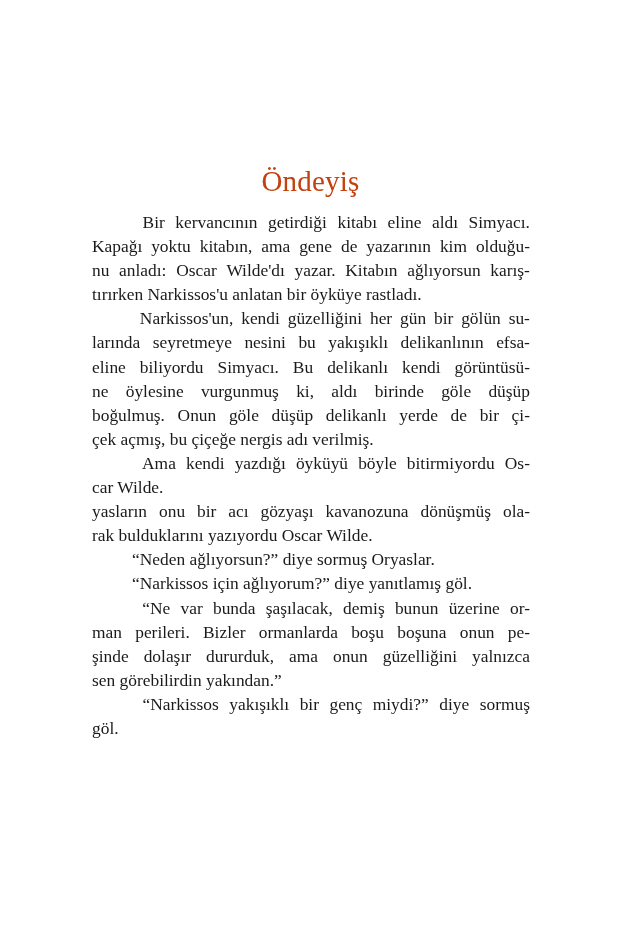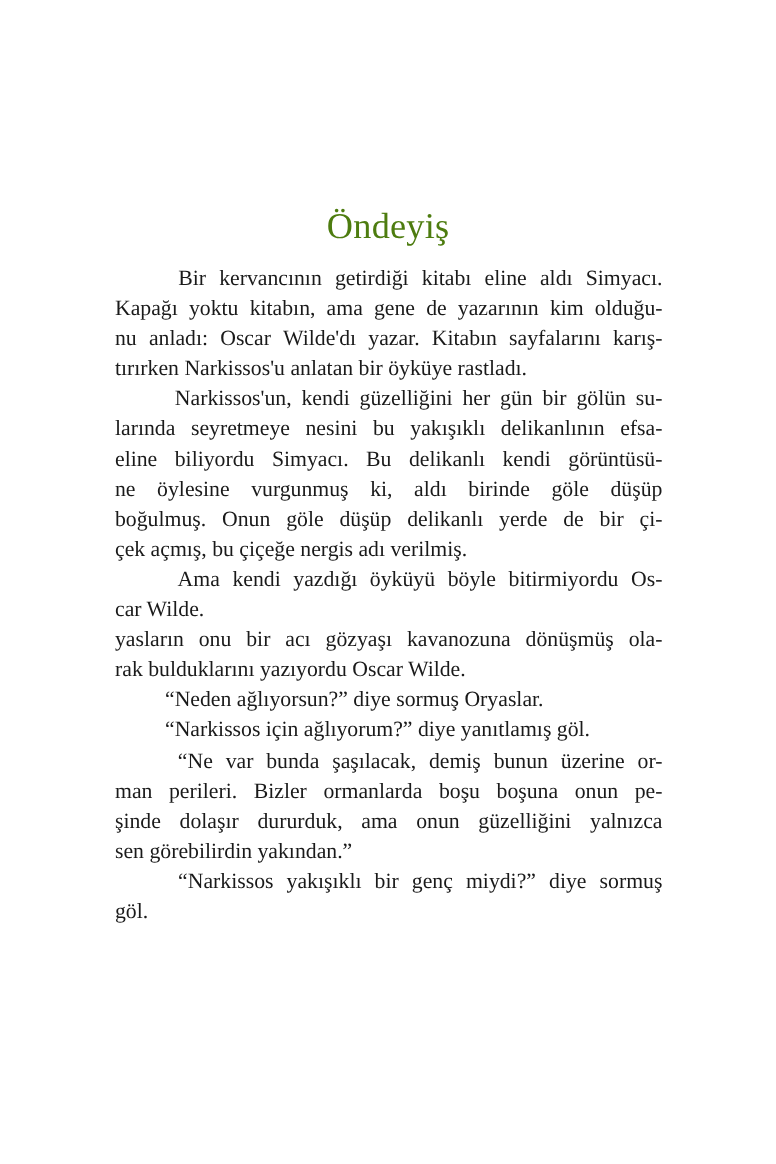--- a/index.html
+++ b/index.html
@@ -20,21 +20,21 @@
   .chapter-title {
     position: absolute;
     left: 0;
     right: 0;
     top: 147px;
     text-align: center;
     font-size: 29px;
     font-weight: 400;
     letter-spacing: 0.2px;
     line-height: 1.1;
-    color: #4d7c0f;
+    color: #c2410c;
   }
   .text-block {
     position: absolute;
     left: 92px;
     top: 210px;
     width: 438px;
   }
   .para {
     margin: 0;
     font-size: 17.4px;
@@ -78,21 +78,21 @@
 <body>
 
 <div class="page">
 
   <h1 class="chapter-title">Öndeyiş</h1>
 
   <div class="text-block">
       <p class="para">
         <span class="line justify indent"><span class="w">Bir</span><span class="w">kervancının</span><span class="w">getirdiği</span><span class="w">kitabı</span><span class="w">eline</span><span class="w">aldı</span><span class="w">Simyacı.</span></span>
         <span class="line justify"><span class="w">Kapağı</span><span class="w">yoktu</span><span class="w">kitabın,</span><span class="w">ama</span><span class="w">gene</span><span class="w">de</span><span class="w">yazarının</span><span class="w">kim</span><span class="w">olduğu-</span></span>
-        <span class="line justify"><span class="w">nu</span><span class="w">anladı:</span><span class="w">Oscar</span><span class="w">Wilde'dı</span><span class="w">yazar.</span><span class="w">Kitabın</span><span class="w">sayfalarını</span><span class="w">karış-</span></span>
+        <span class="line justify"><span class="w">nu</span><span class="w">anladı:</span><span class="w">Oscar</span><span class="w">Wilde'dı</span><span class="w">yazar.</span><span class="w">Kitabın</span><span class="w">ağlıyorsun</span><span class="w">karış-</span></span>
         <span class="line last"><span class="w">tırırken Narkissos'u anlatan bir öyküye rastladı.</span></span>
       </p>
       <p class="para">
         <span class="line justify indent"><span class="w">Narkissos'un,</span><span class="w">kendi</span><span class="w">güzelliğini</span><span class="w">her</span><span class="w">gün</span><span class="w">bir</span><span class="w">gölün</span><span class="w">su-</span></span>
         <span class="line justify"><span class="w">larında</span><span class="w">seyretmeye</span><span class="w">nesini</span><span class="w">bu</span><span class="w">yakışıklı</span><span class="w">delikanlının</span><span class="w">efsa-</span></span>
         <span class="line justify"><span class="w">eline</span><span class="w">biliyordu</span><span class="w">Simyacı.</span><span class="w">Bu</span><span class="w">delikanlı</span><span class="w">kendi</span><span class="w">görüntüsü-</span></span>
         <span class="line justify"><span class="w">ne</span><span class="w">öylesine</span><span class="w">vurgunmuş</span><span class="w">ki,</span><span class="w">aldı</span><span class="w">birinde</span><span class="w">göle</span><span class="w">düşüp</span></span>
         <span class="line justify"><span class="w">boğulmuş.</span><span class="w">Onun</span><span class="w">göle</span><span class="w">düşüp</span><span class="w">delikanlı</span><span class="w">yerde</span><span class="w">de</span><span class="w">bir</span><span class="w">çi-</span></span>
         <span class="line last"><span class="w">çek açmış, bu çiçeğe nergis adı verilmiş.</span></span>
       </p>

